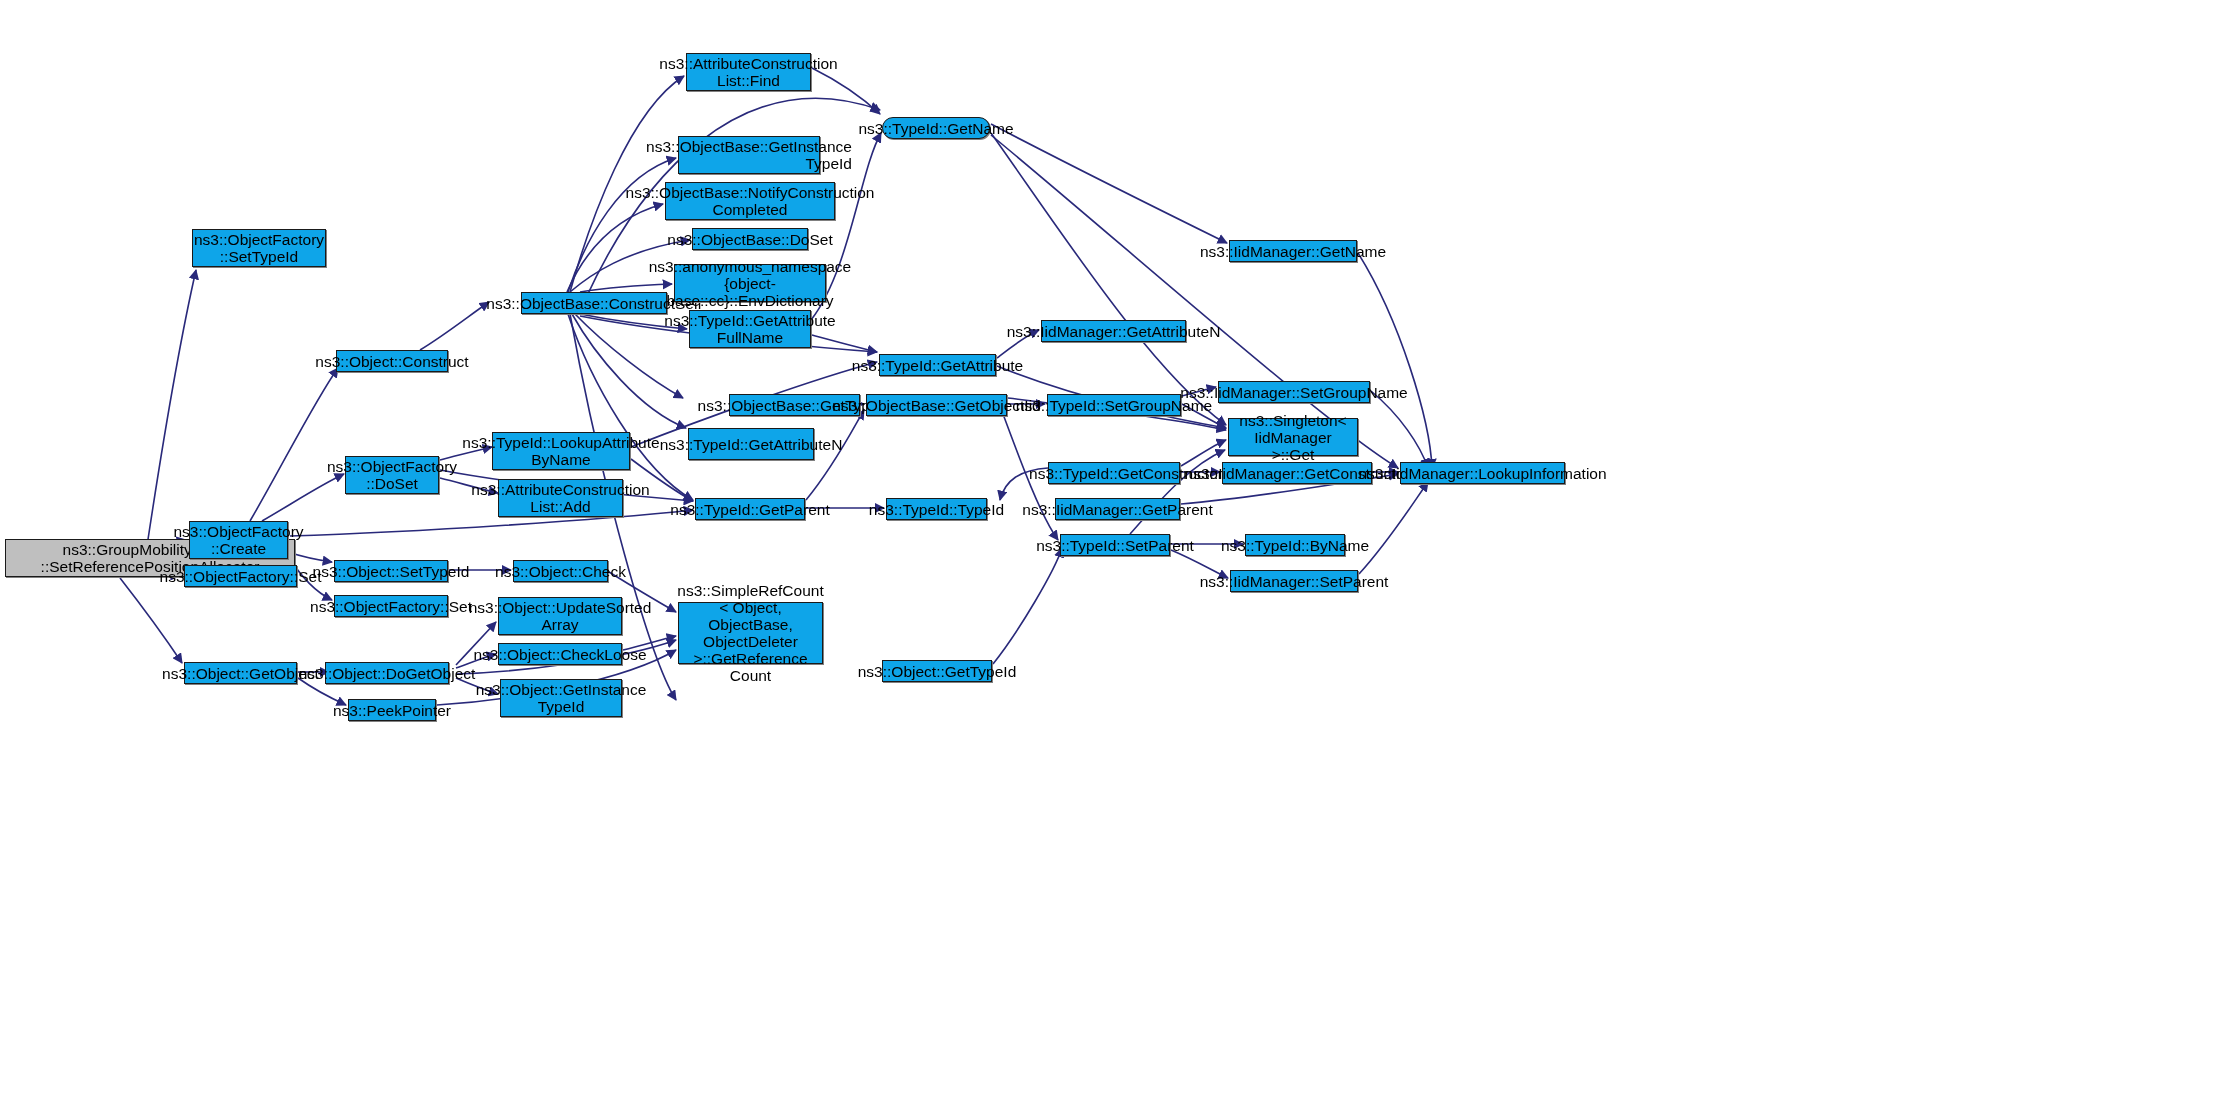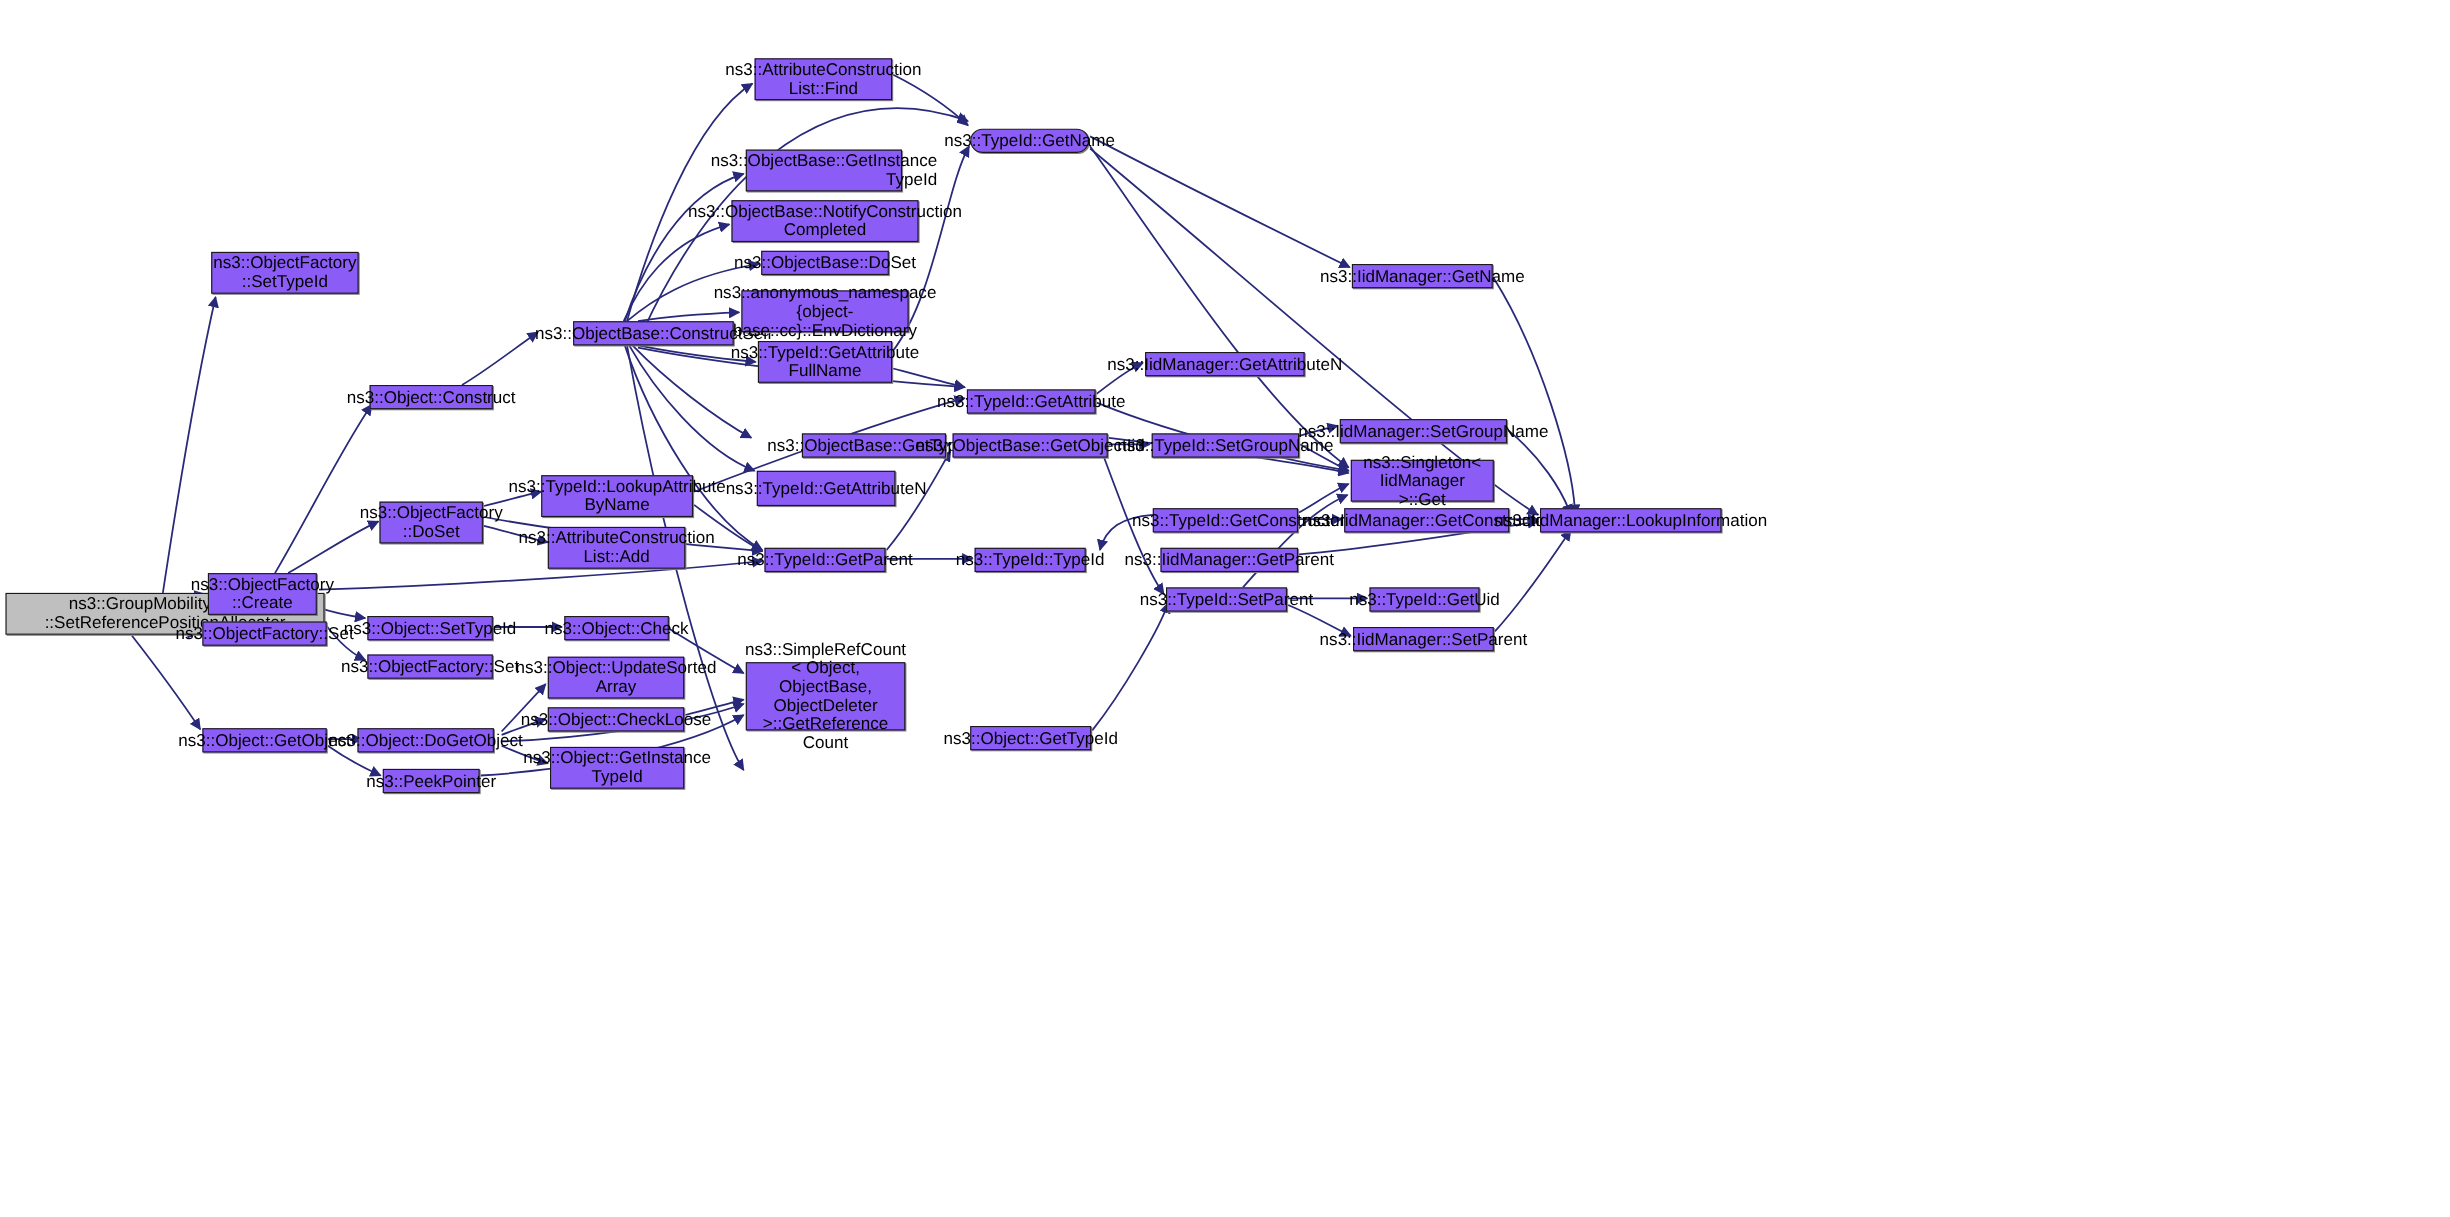--- a/index.html
+++ b/index.html
@@ -20,21 +20,21 @@
     position: absolute;
     left: 0; top: 0;
     width: 2227px;
     height: 1106px;
     pointer-events: none;
   }
   .gnode {
     position: absolute;
     box-sizing: border-box;
     border: 1px solid #1a1a1a;
-    background: #8b5cf6;
+    background: #0ea5e9;
     color: #000000;
     font-size: 15.5px;
     line-height: 17px;
     text-align: center;
     display: flex;
     align-items: center;
     justify-content: center;
     padding: 1px 4px;
     white-space: pre-line;
     box-shadow: 1px 1px 0 0 #808080;
@@ -178,18 +178,18 @@
       <div class="gnode" style="left: 1041px; top: 320px; width: 145px; height: 22px;"><span>ns3::IidManager::GetAttributeN</span></div>
       <div class="gnode" style="left: 1047px; top: 394px; width: 134px; height: 22px;"><span>ns3::TypeId::SetGroupName</span></div>
       <div class="gnode" style="left: 1048px; top: 462px; width: 132px; height: 22px; padding-left: 28px;"><span>ns3::TypeId::GetConstructor</span></div>
       <div class="gnode" style="left: 1055px; top: 498px; width: 125px; height: 22px;"><span>ns3::IidManager::GetParent</span></div>
       <div class="gnode" style="left: 1060px; top: 534px; width: 110px; height: 22px;"><span>ns3::TypeId::SetParent</span></div>
       <div class="gnode" style="left: 1229px; top: 240px; width: 128px; height: 22px;"><span>ns3::IidManager::GetName</span></div>
       <div class="gnode" style="left: 1218px; top: 381px; width: 152px; height: 22px;"><span>ns3::IidManager::SetGroupName</span></div>
       <div class="gnode" style="left: 1228px; top: 418px; width: 130px; height: 38px;"><span>ns3::Singleton&lt; IidManager
 &gt;::Get</span></div>
       <div class="gnode" style="left: 1222px; top: 462px; width: 150px; height: 22px;"><span>ns3::IidManager::GetConstructor</span></div>
-      <div class="gnode" style="left: 1245px; top: 534px; width: 100px; height: 22px;"><span>ns3::TypeId::GetUid</span></div>
+      <div class="gnode" style="left: 1245px; top: 534px; width: 100px; height: 22px;"><span>ns3::TypeId::ByName</span></div>
       <div class="gnode" style="left: 1230px; top: 570px; width: 128px; height: 22px;"><span>ns3::IidManager::SetParent</span></div>
       <div class="gnode" style="left: 1400px; top: 462px; width: 165px; height: 22px;"><span>ns3::IidManager::LookupInformation</span></div>
     </div>
 
 </div>
 
 </body></html>

